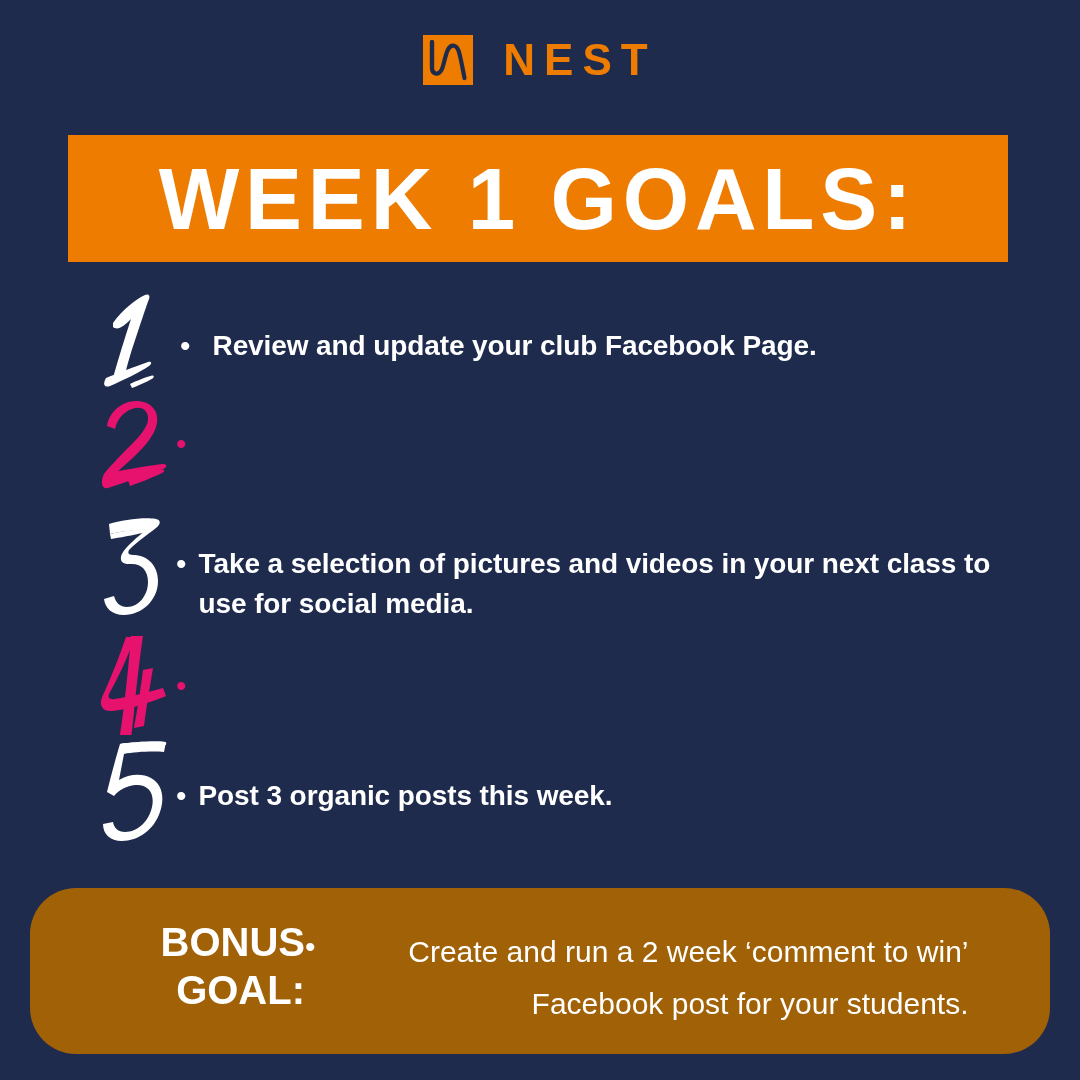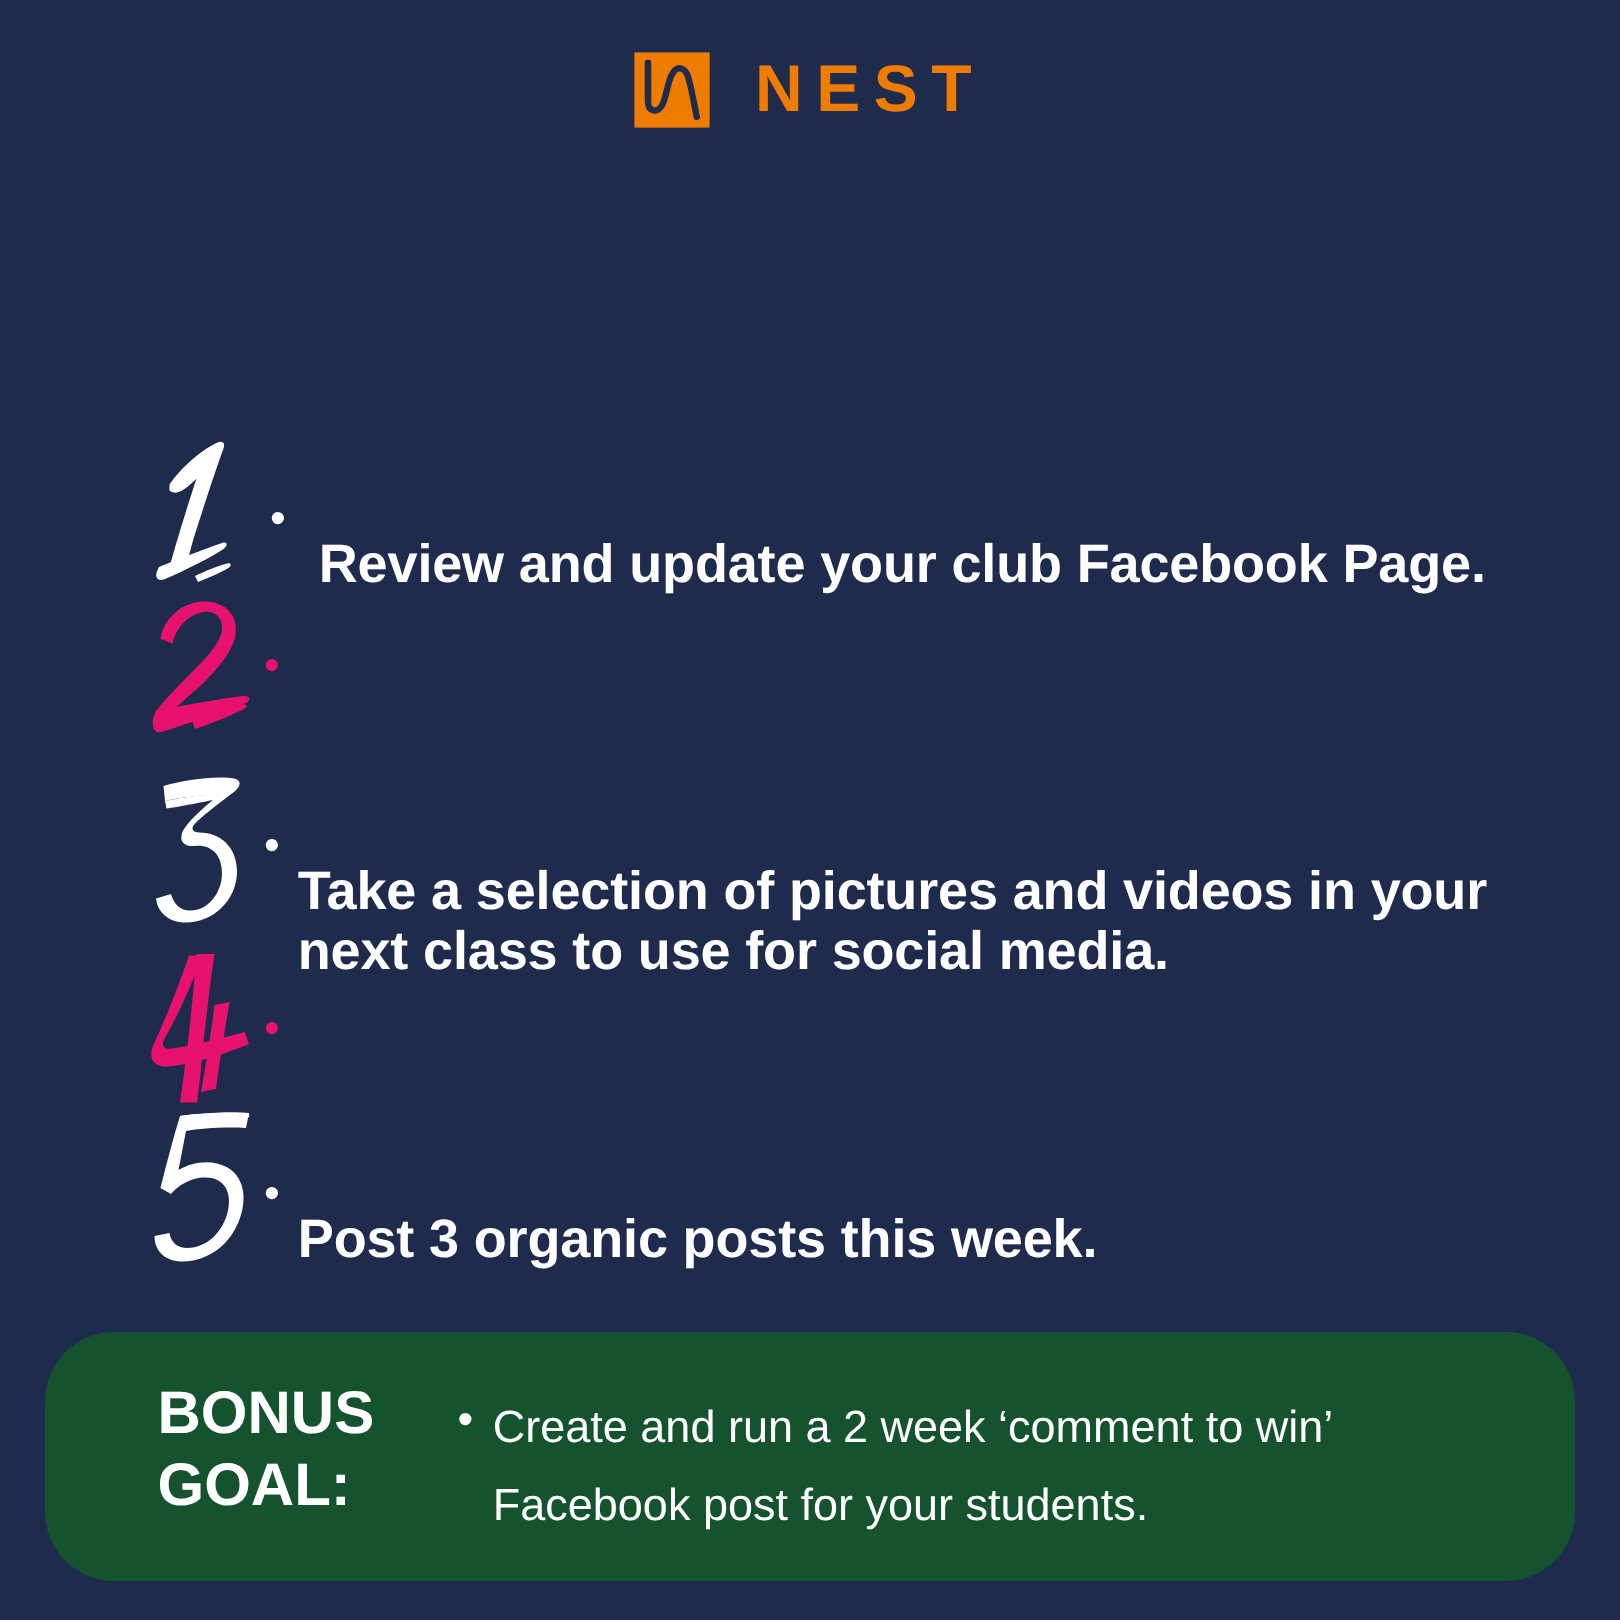--- a/index.html
+++ b/index.html
@@ -93,26 +93,25 @@
     padding-left:76px;
     padding-top:28px;
   }
   .goal-bullet {
     font-size:30px;
     line-height:40px;
     flex:0 0 auto;
     margin-right:12px;
   }
   .goal-text {
-    font-size:36px;
+    font-size:28px;
     font-weight:bold;
     line-height:40px;
     max-width:820px;
     letter-spacing:-0.1px;
-    margin-top:30px;
   }
   .white  { color:#ffffff; }
   .pink   { color:#e6126e; }
 
   
   #goal-1 { height:108px; }
   #goal-1 .goal-body { padding-left:80px; padding-top:30px; }
   #goal-1 .goal-bullet { margin-right:22px; }
   #goal-2 { height:118px; }
   #goal-2 .goal-body { padding-top:20px; }
@@ -121,24 +120,25 @@
   #goal-4 { height:106px; }
   #goal-4 .goal-body { padding-top:26px; }
   #goal-5 { height:106px; }
   #goal-5 .goal-body { padding-top:30px; }
 
   
   .bonus {
     position:absolute;
     left:30px; top:888px;
     width:1020px; height:166px;
-    background:#14532d;
+    background:#a16207;
     border-radius:46px;
     display:flex;
     align-items:flex-start;
+    text-align:right;
   }
   .bonus-label {
     color:#ffffff;
     font-size:40px;
     font-weight:bold;
     line-height:48px;
     padding-left:75px;
     padding-top:30px;
     width:275px;
     flex:0 0 auto;
@@ -174,20 +174,23 @@
       <svg viewBox="0 0 50 50" width="50" height="50" aria-hidden="true">
         <rect x="0" y="0" width="50" height="50" fill="#ee7c00"></rect>
         <path d="M9 7 L9 33 C9 39 15 41 18.5 35 C21 30.5 22 20 25 14.5
                  C28.5 8 34 10 36 17 C38.5 26 40 36 41.5 43" fill="none" stroke="#1e2b4d" stroke-width="4.2" stroke-linecap="round" stroke-linejoin="round"></path>
         <path d="M9 7 L9 33" stroke="#1e2b4d" stroke-width="4.2" stroke-linecap="round"></path>
       </svg>
     </span>
     <span class="logo-word">NEST</span>
   </div>
 
+  <div class="banner">
+    <span class="banner-text">WEEK 1 GOALS:</span>
+  </div>
 
   <div class="goals">
 
     <div class="goal" id="goal-1">
       <span class="goal-num">
         <svg viewBox="0 0 78 106" aria-hidden="true">
           <g fill="#ffffff">
             <path d="M13 33 C22 20 36 9 45 5 C48 3.6 50.5 5 49 9 C46 17 37 44 30 66
                      C27.5 74 25.5 82 24.5 88 L12 92 C15 80 25 47 31 29 C24 36 18 41 13 37 Z"></path>
             <path d="M6 88 C16 84 36 76 48 72 C51.5 70.8 52.5 73.5 49 76 C40 82 22 91 10 96

